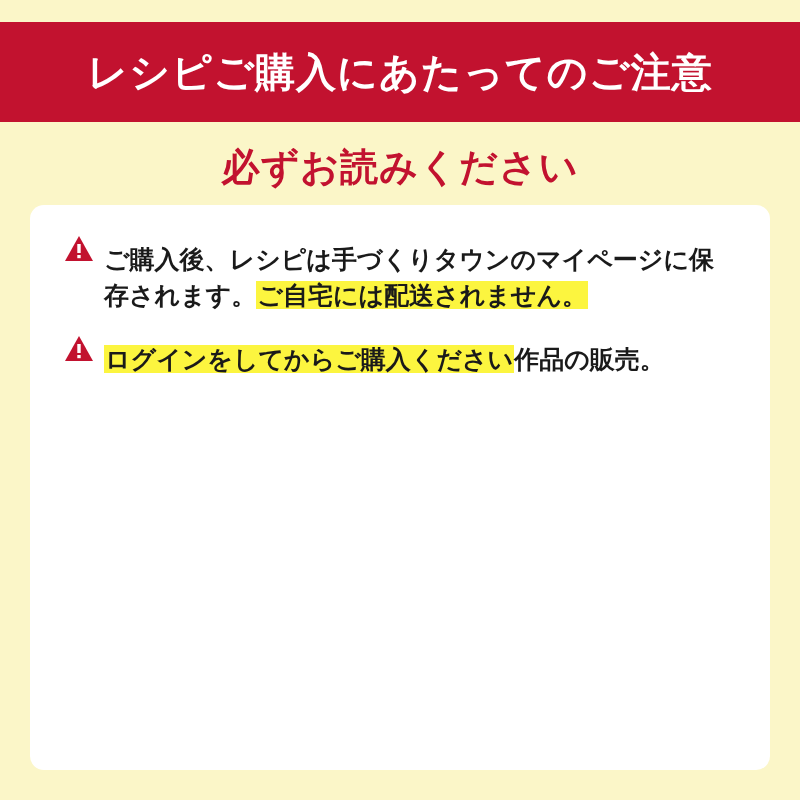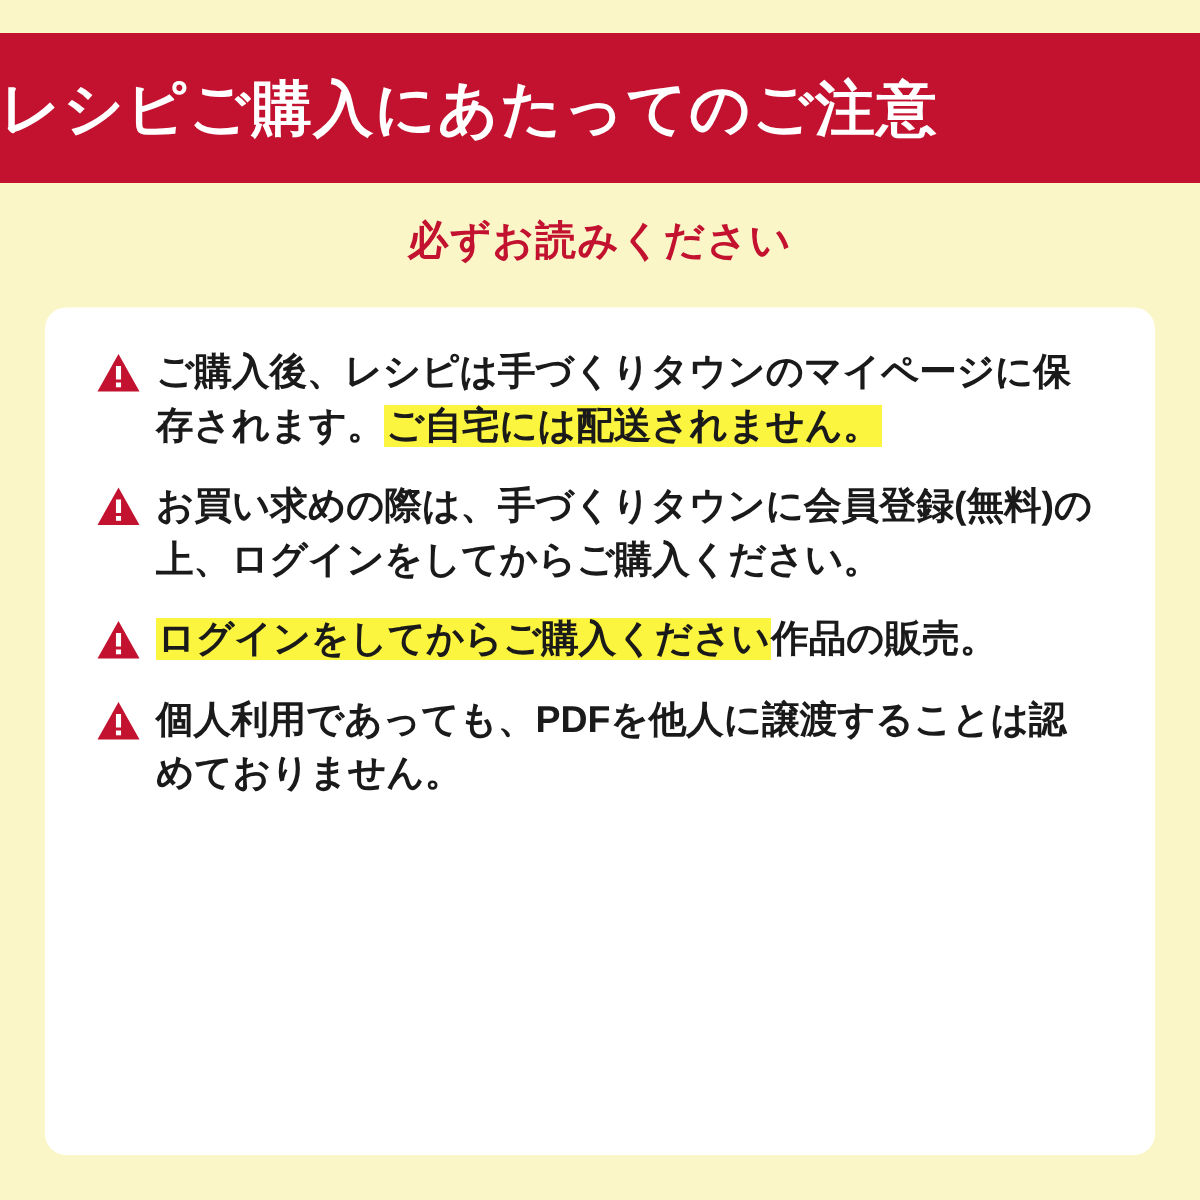--- a/index.html
+++ b/index.html
@@ -22,38 +22,38 @@
   }
   .header-band {
     position: absolute;
     top: 22px;
     left: 0;
     width: 800px;
     height: 100px;
     background: #c2122f;
     display: flex;
     align-items: center;
-    justify-content: flex-start;
+    justify-content: center;
   }
   .header-title {
     color: #ffffff;
     font-size: 40px;
     font-weight: bold;
     letter-spacing: 1px;
     white-space: nowrap;
     font-family: "Liberation Sans", sans-serif;
   }
   .subtitle {
     position: absolute;
     top: 142px;
     left: 0;
     width: 800px;
     text-align: center;
     color: #c2122f;
-    font-size: 27px;
+    font-size: 38px;
     font-weight: bold;
     letter-spacing: 1px;
   }
   .card {
     position: absolute;
     top: 205px;
     left: 30px;
     width: 740px;
     height: 565px;
     background: #ffffff;
@@ -77,20 +77,21 @@
     height: 28px;
     margin-top: 4px;
     margin-right: 10px;
   }
   .notice-text {
     font-size: 25px;
     line-height: 1.42;
     color: #1a1a1a;
     font-weight: bold;
     letter-spacing: 0px;
+    margin-top: 11px;
   }
   .hl {
     background: #fcf53f;
     padding: 0 1px;
   }
 </style>
 </head>
 <body>
 
 <div class="page">
@@ -110,34 +111,18 @@
               <rect x="13.3" y="20" width="3.4" height="3.2" fill="#ffffff"></rect>
             </svg></span>
           <span class="notice-text"><span>ご購入後、レシピは手づくりタウンのマイページに保存されます。</span><span class="hl">ご自宅には配送されません。</span></span>
         </li>
         <li class="notice-item">
           <span class="warn-icon"><svg viewBox="0 0 30 28" width="30" height="28">
               <path d="M15 1 L29 26 L1 26 Z" fill="#c2122f"></path>
               <rect x="13.3" y="9" width="3.4" height="9" fill="#ffffff"></rect>
               <rect x="13.3" y="20" width="3.4" height="3.2" fill="#ffffff"></rect>
             </svg></span>
-          <span class="notice-text"><span>お買い求めの際は、手づくりタウンに会員登録(無料)の上、ログインをしてからご購入ください。</span></span>
-        </li>
-        <li class="notice-item">
-          <span class="warn-icon"><svg viewBox="0 0 30 28" width="30" height="28">
-              <path d="M15 1 L29 26 L1 26 Z" fill="#c2122f"></path>
-              <rect x="13.3" y="9" width="3.4" height="9" fill="#ffffff"></rect>
-              <rect x="13.3" y="20" width="3.4" height="3.2" fill="#ffffff"></rect>
-            </svg></span>
           <span class="notice-text"><span class="hl">ログインをしてからご購入ください</span><span>作品の販売。</span></span>
-        </li>
-        <li class="notice-item">
-          <span class="warn-icon"><svg viewBox="0 0 30 28" width="30" height="28">
-              <path d="M15 1 L29 26 L1 26 Z" fill="#c2122f"></path>
-              <rect x="13.3" y="9" width="3.4" height="9" fill="#ffffff"></rect>
-              <rect x="13.3" y="20" width="3.4" height="3.2" fill="#ffffff"></rect>
-            </svg></span>
-          <span class="notice-text"><span>個人利用であっても、PDFを他人に譲渡することは認めておりません。</span></span>
         </li>
       </ul>
   </div>
 
 </div>
 
 </body></html>

